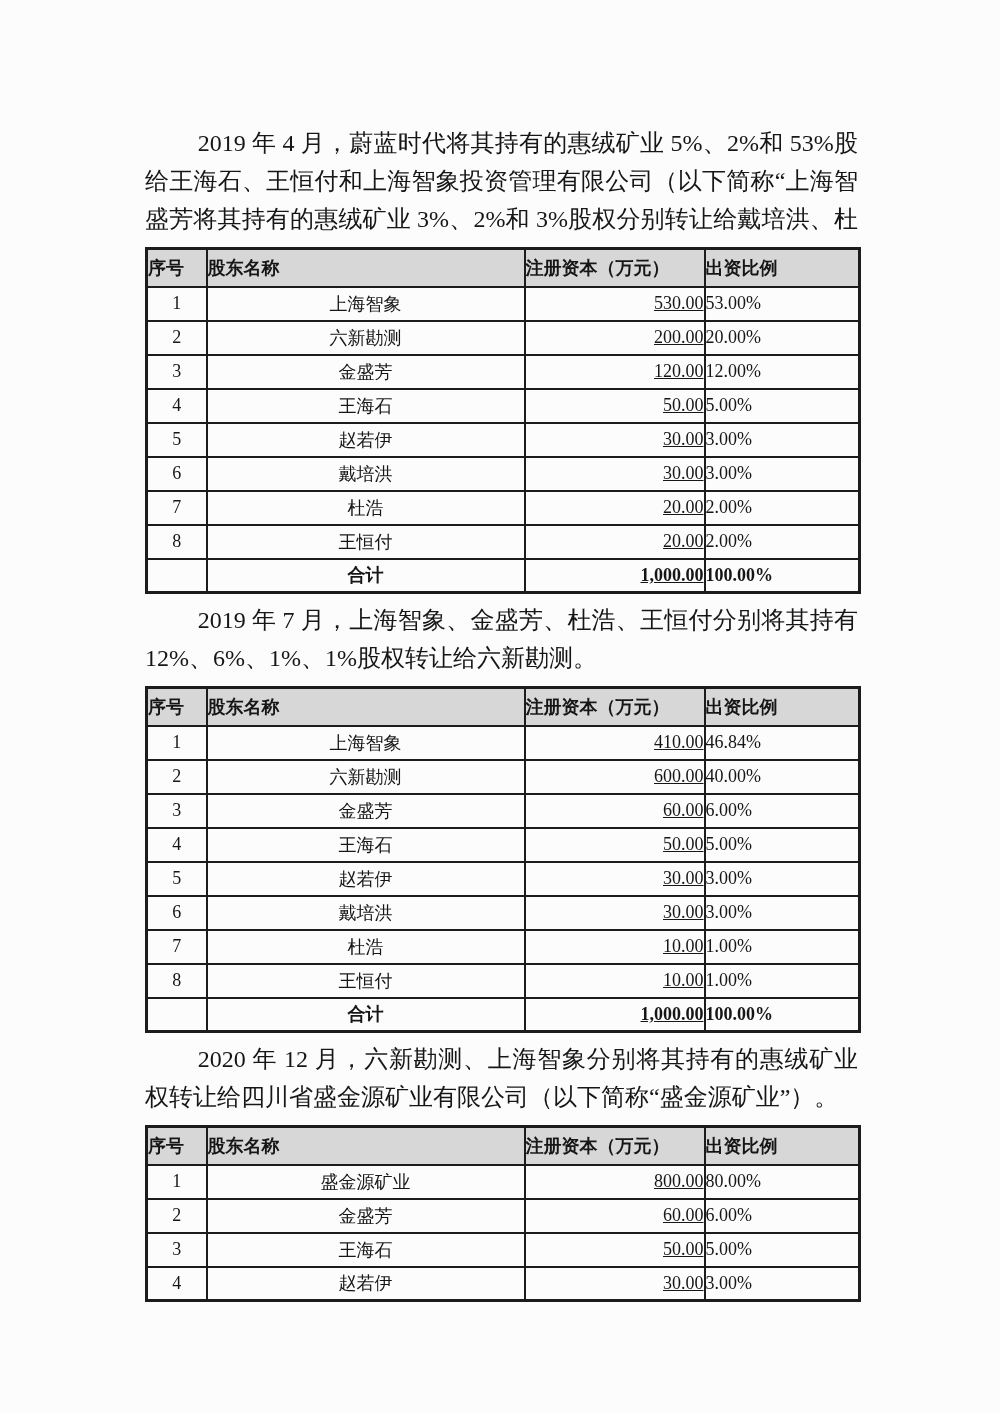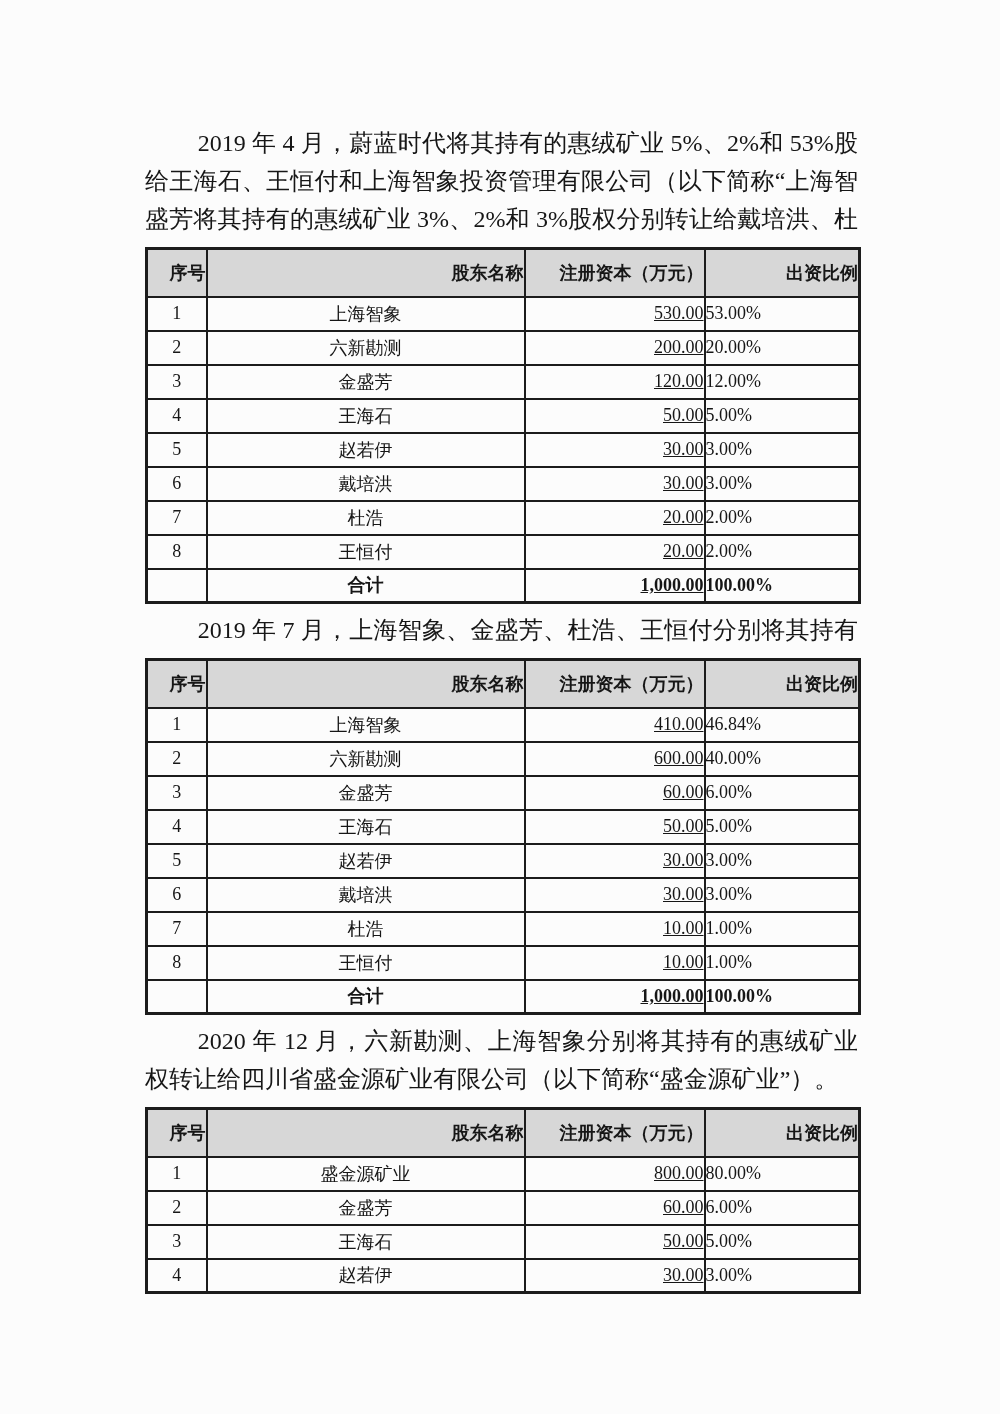--- a/index.html
+++ b/index.html
@@ -44,24 +44,24 @@
     margin-bottom: 7px;
     table-layout: fixed;
     font-size: 18px;
   }
   table.sh-table th, table.sh-table td {
     border: 2px solid var(--border);
     padding: 0;
     overflow: hidden;
   }
   table.sh-table th {
-    height: 48px;
+    height: 38px;
     background: var(--header-bg);
     font-weight: bold;
-    text-align: right;
+    text-align: left;
   }
   table.sh-table td { height: 34px; }
   td.c-no   { text-align: center; }
   td.c-name { text-align: center; }
   td.c-cap  { text-align: right; padding-right: 16px; text-decoration: underline; }
   td.c-ratio{ text-align: left; padding-right: 8px; }
   tr.total-row td { font-weight: bold; }
 </style>
 </head>
 <body>
@@ -142,20 +142,21 @@
         <td class="c-no"></td>
         <td class="c-name">合计</td>
         <td class="c-cap">1,000.00</td>
         <td class="c-ratio">100.00%</td>
       </tr>
     </tbody>
   </table>
 
   <div class="para">
     <div class="line first">2019 年 7 月，上海智象、金盛芳、杜浩、王恒付分别将其持有的惠绒矿业</div>
+    <div class="line last">12%、6%、1%、1%股权转让给六新勘测。</div>
   </div>
 
   <table class="sh-table">
     <colgroup>
         <col style="width:60px">
         <col style="width:318px">
         <col style="width:180px">
         <col style="width:155px">
       </colgroup>
     <thead>

